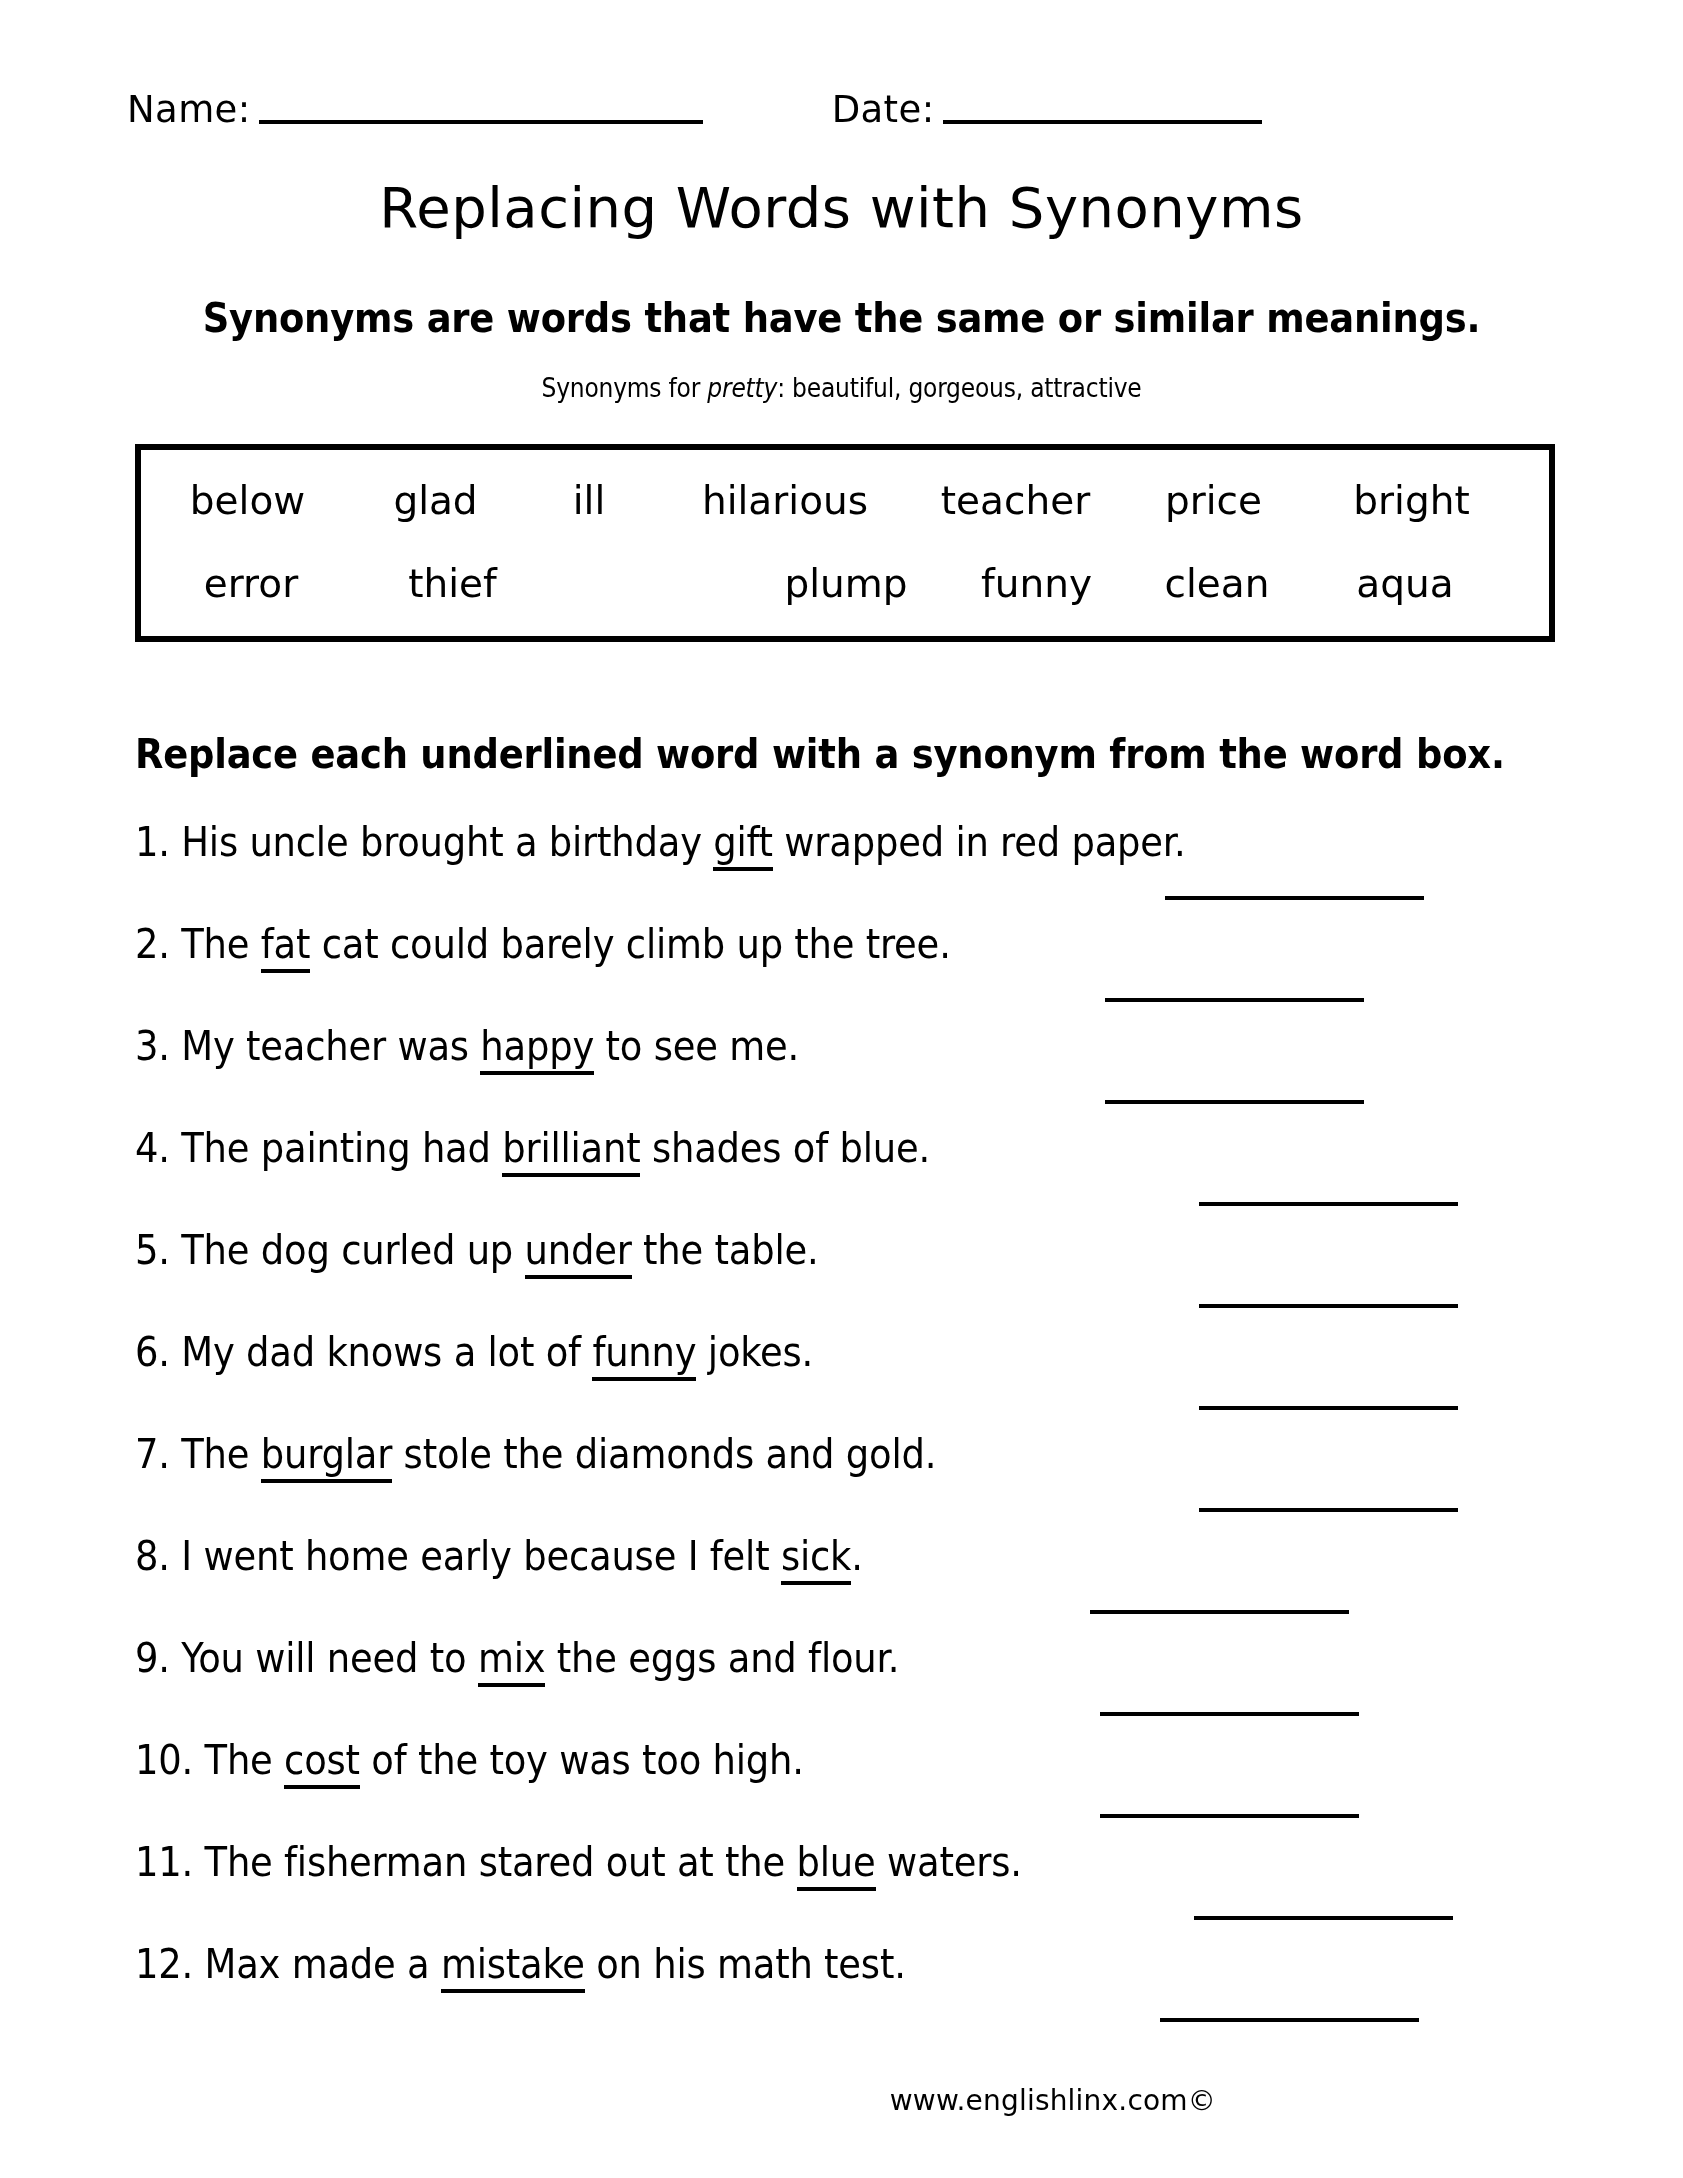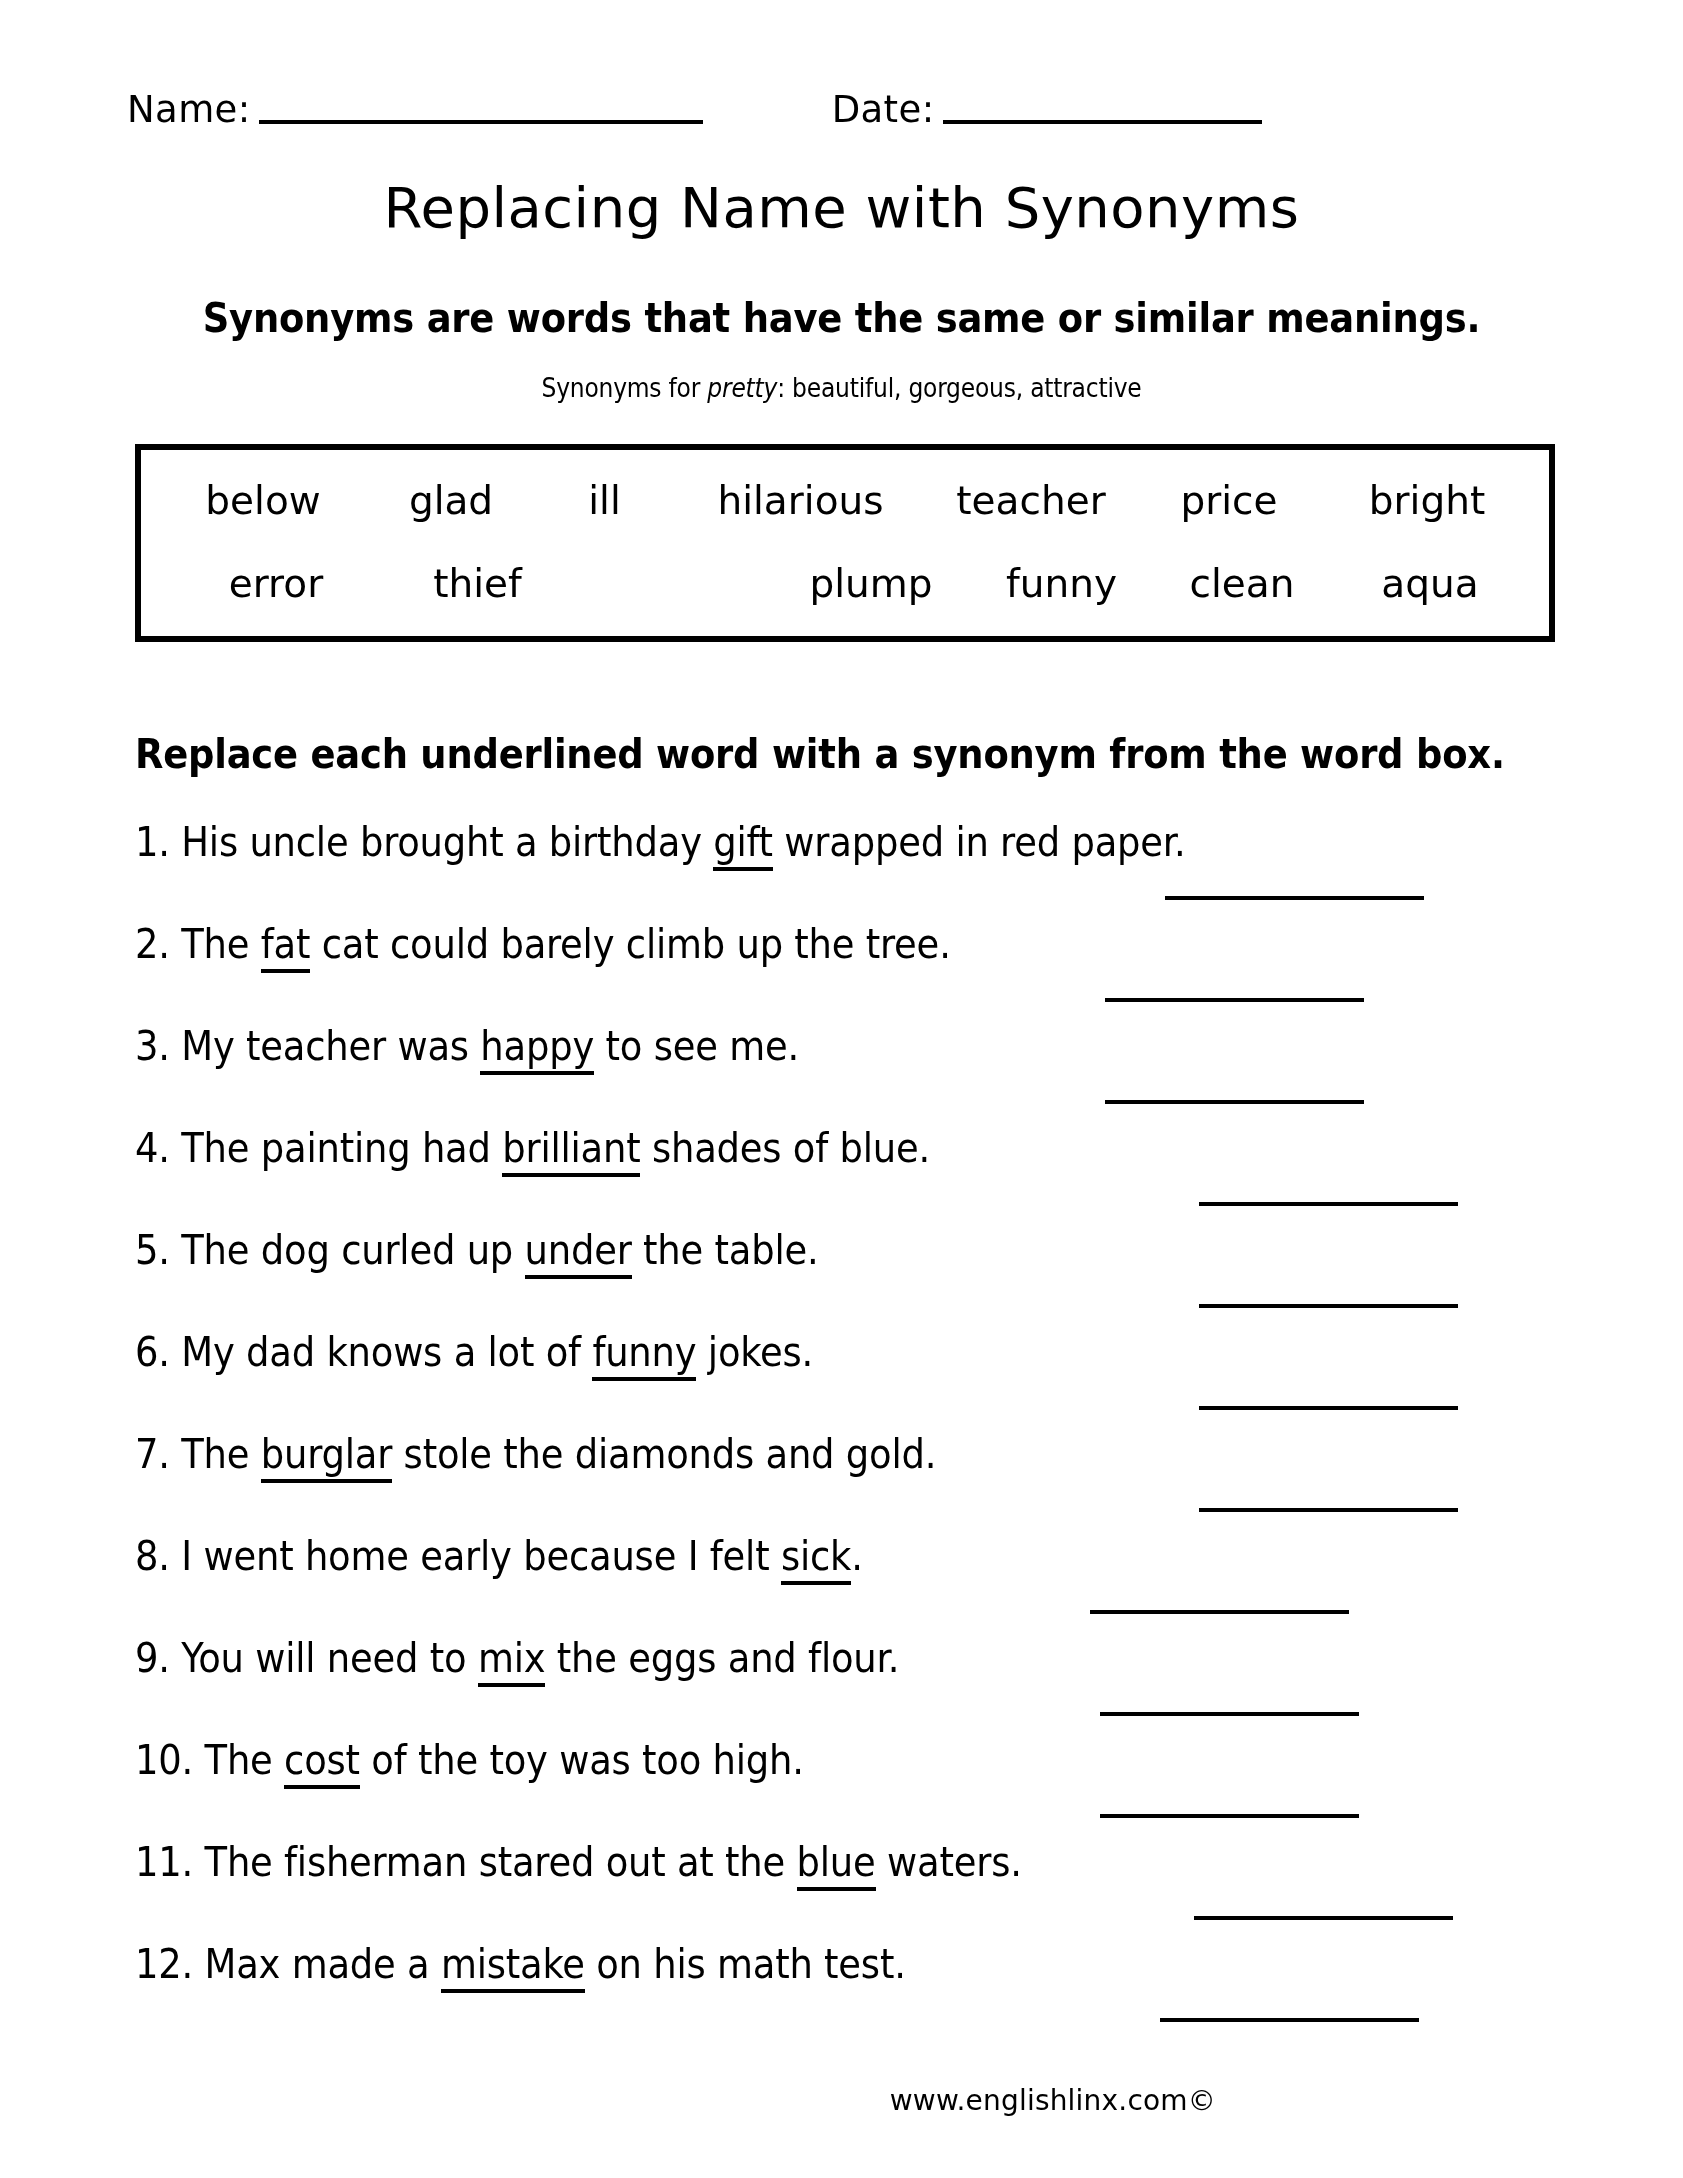--- a/index.html
+++ b/index.html
@@ -98,21 +98,20 @@
     position: absolute;
     left: 135px;
     top: 444px;
     width: 1420px;
     height: 198px;
     border: 6px solid #000;
     box-sizing: border-box;
     display: flex;
     flex-direction: column;
     justify-content: center;
-    align-items: center;
   }
   .wb-row {
     display: flex;
     align-items: center;
     font-family: "DejaVu Sans", sans-serif;
     font-size: 39px;
     font-weight: 400;
     line-height: 1.05;
     height: 83px;
   }
@@ -202,21 +201,21 @@
 <div class="page">
 
   <div class="namedate-row">
     <span class="nd-label">Name:</span>
     <span class="nd-rule name"></span>
     <span class="nd-spacer"></span>
     <span class="nd-label">Date:</span>
     <span class="nd-rule date"></span>
   </div>
 
-  <div class="title">Replacing Name with Synonyms</div>
+  <div class="title">Replacing Words with Synonyms</div>
 
   <div class="intro1">Synonyms are words that have the same or similar meanings.</div>
 
   <div class="intro2">
     <span>Synonyms for </span><span class="ital">pretty</span><span>: beautiful, gorgeous, attractive</span>
   </div>
 
   <div class="wordbox">
     <div class="wb-row r1">
       <span class="w">below</span>

